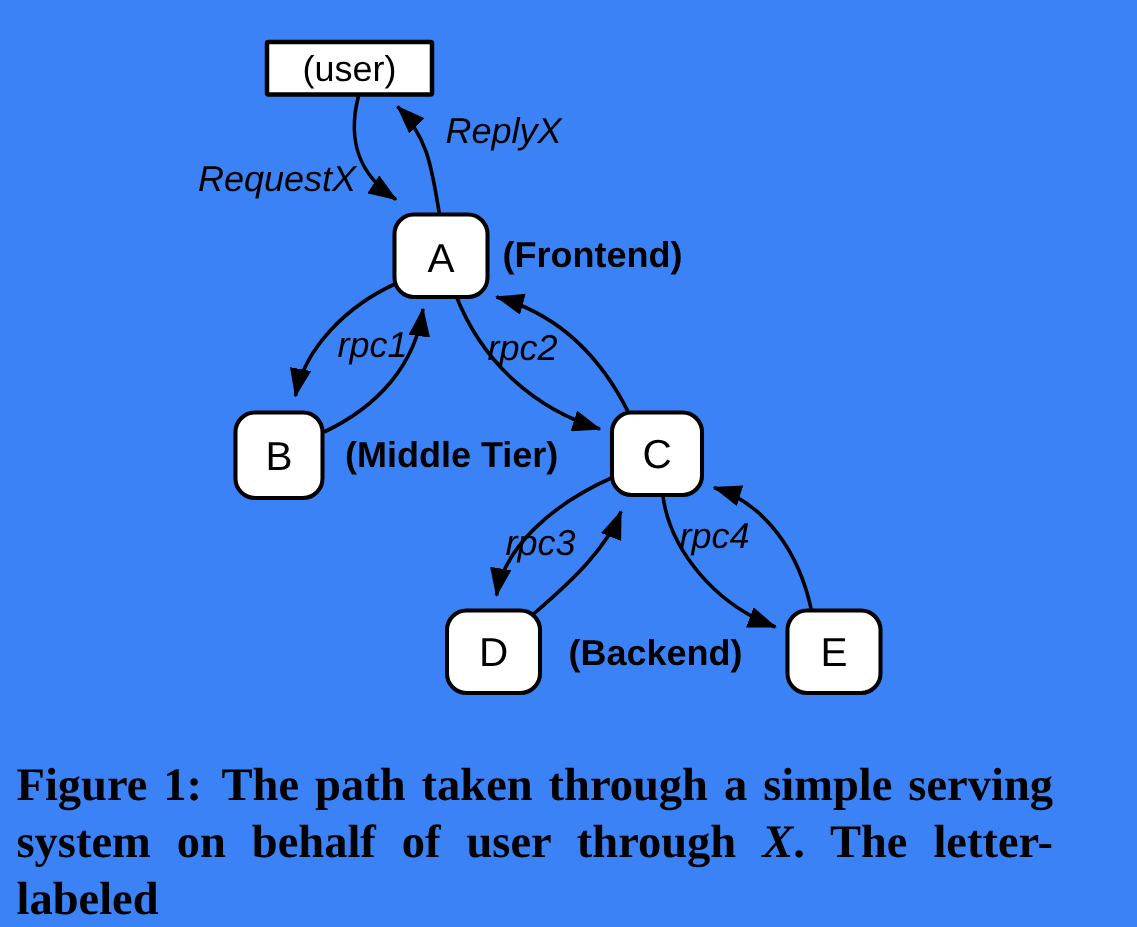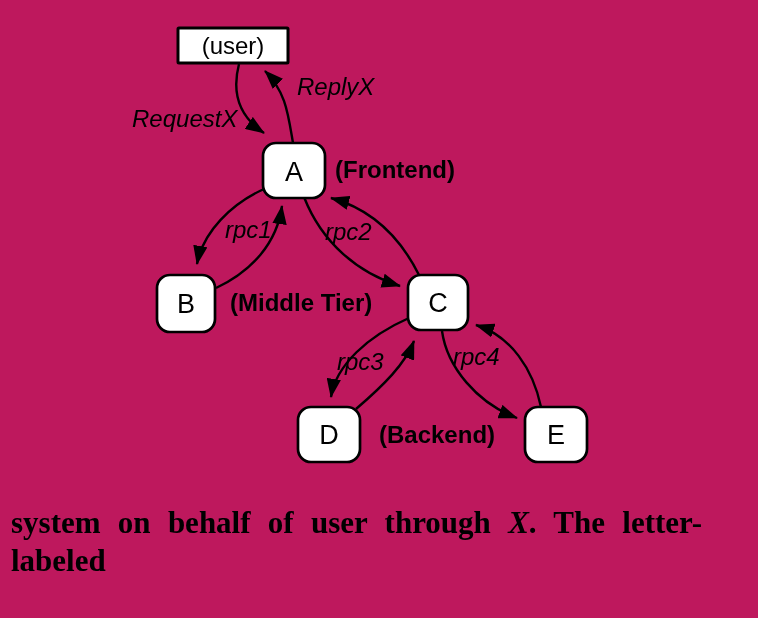--- a/index.html
+++ b/index.html
@@ -1,20 +1,20 @@
 <!DOCTYPE html>
 <html><head>
 <meta charset="utf-8">
 <style>
   html, body { margin: 0; padding: 0; background: #ffffff; }
   .page {
     position: relative;
     width: 758px;
     height: 618px;
-    background: #be185d;
+    background: #3b82f6;
     overflow: hidden;
     font-family: "Liberation Sans", sans-serif;
   }
   .diagram { position: absolute; left: 0; top: 0; }
 
   .edge {
     fill: none;
     stroke: #000000;
     stroke-width: 2.4;
   }
@@ -117,17 +117,18 @@
     </g>
 
     <g>
       <text class="tier-label" x="335" y="178">(Frontend)</text>
       <text class="tier-label" x="230" y="311">(Middle Tier)</text>
       <text class="tier-label" x="379" y="443">(Backend)</text>
     </g>
   </svg>
 
   <div class="caption">
+    <div class="cap-line"><span class="cap-fignum">Figure 1:</span><span>The path taken through a simple serving</span></div>
     <div class="cap-line"><span>system on behalf of user through </span><span class="cap-italic">X</span><span>. The letter-labeled</span></div>
 
   </div>
 
 </div>
 
 </body></html>

